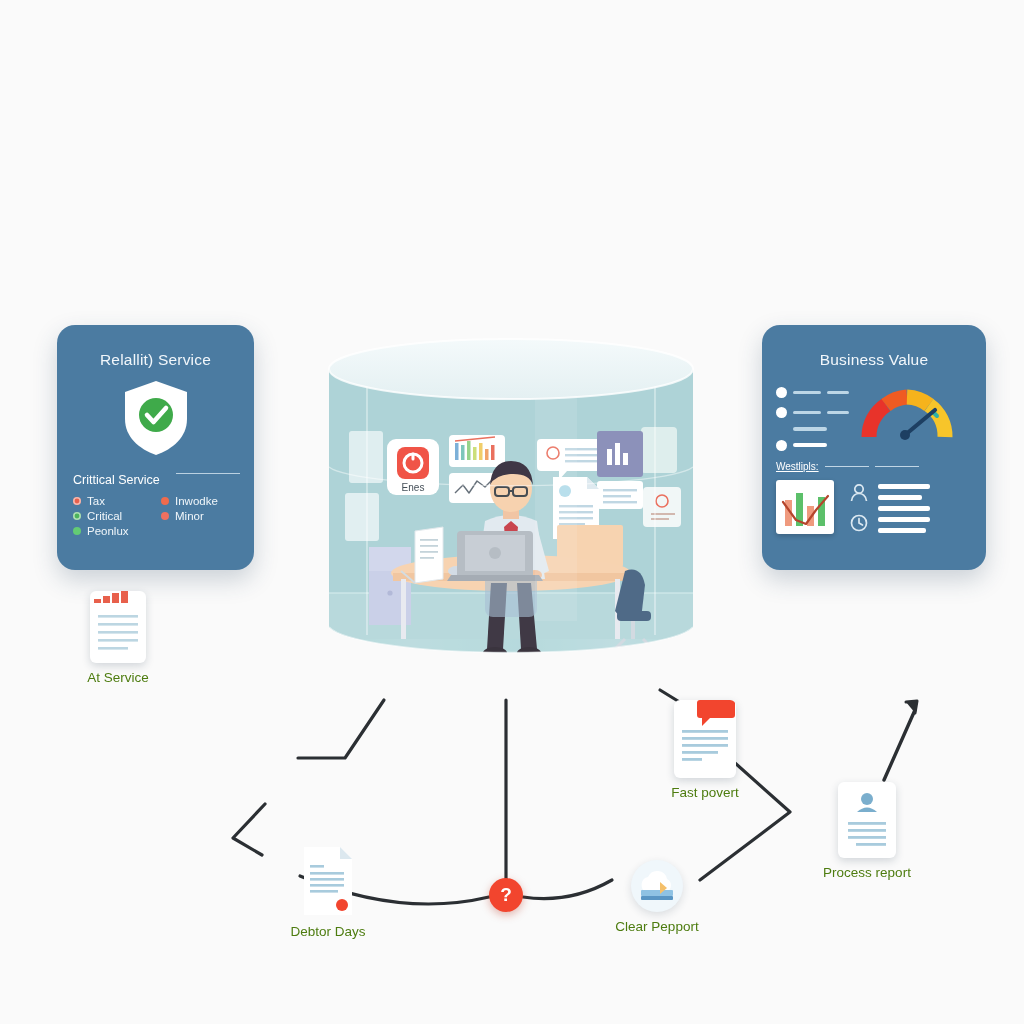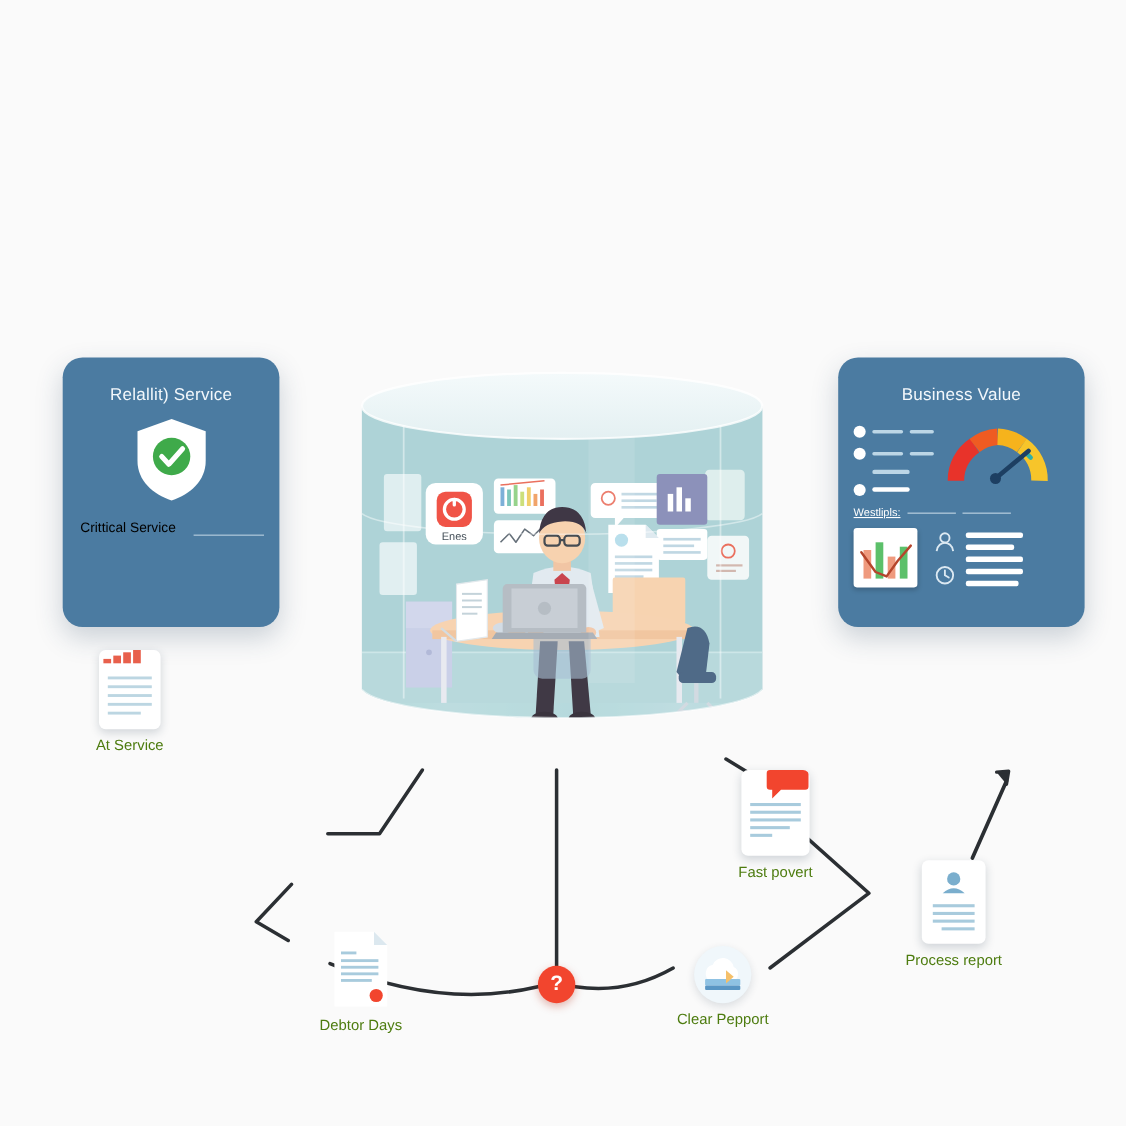--- a/index.html
+++ b/index.html
@@ -31,23 +31,23 @@
     font-weight:400;
   }
   #panel-left{left:57px;top:325px;width:197px;height:245px;}
   #panel-right{left:762px;top:325px;width:224px;height:245px;}
 
   
   .shield-wrap{display:flex;justify-content:center;margin-top:8px;}
 
   
   .subhead{
-    display:flex;align-items:flex-end;gap:16px;
+    display:flex;align-items:flex-start;gap:16px;
     margin:14px 14px 0 16px;
-    font-size:12.5px;color:#000000;
+    font-size:12.5px;color:#ffffff;
   }
   .subhead .rule{flex:1;height:1px;background:#cfe0ec;opacity:.85;}
 
   .legend{
     display:grid;grid-template-columns:1fr 1fr;
     gap:3px 6px;margin:8px 0 0 16px;width:170px;
   }
   .legend .li{display:flex;align-items:center;gap:6px;font-size:11.5px;color:#f0f6fa;}
   .dot{width:8px;height:8px;border-radius:50%;flex:none;}
   .dot.ring{box-shadow:inset 0 0 0 1.6px rgba(255,255,255,.55);}
@@ -136,20 +136,43 @@
         <circle cx="37" cy="38" r="17" fill="#3faa4a"></circle>
         <path d="M28 38 l6.5 7 l12.5 -14" fill="none" stroke="#ffffff" stroke-width="4.6" stroke-linecap="round" stroke-linejoin="round"></path>
       </svg>
     </div>
 
     <div class="subhead">
       <span>Crittical Service</span>
       <span class="rule"></span>
     </div>
 
+    <div class="legend">
+      <div class="li">
+        <span class="dot ring" style="background:#e8604c"></span>
+        <span>Tax</span>
+      </div>
+      <div class="li">
+        <span class="dot" style="background:#ef6b4d"></span>
+        <span>Inwodke</span>
+      </div>
+      <div class="li">
+        <span class="dot ring" style="background:#4cb45b"></span>
+        <span>Critical</span>
+      </div>
+      <div class="li">
+        <span class="dot" style="background:#ef7060"></span>
+        <span>Minor</span>
+      </div>
+      <div class="li">
+        <span class="dot" style="background:#63cb74"></span>
+        <span>Peonlux</span>
+      </div>
+      <div></div>
+    </div>
   </div>
 
   <div class="panel" id="panel-right">
     <div class="panel-title">Business Value</div>
 
     <div class="bv-top">
       <div class="bullets">
         <div class="brow">
           <span class="bcircle"></span>
           <span class="bar w1"></span>

